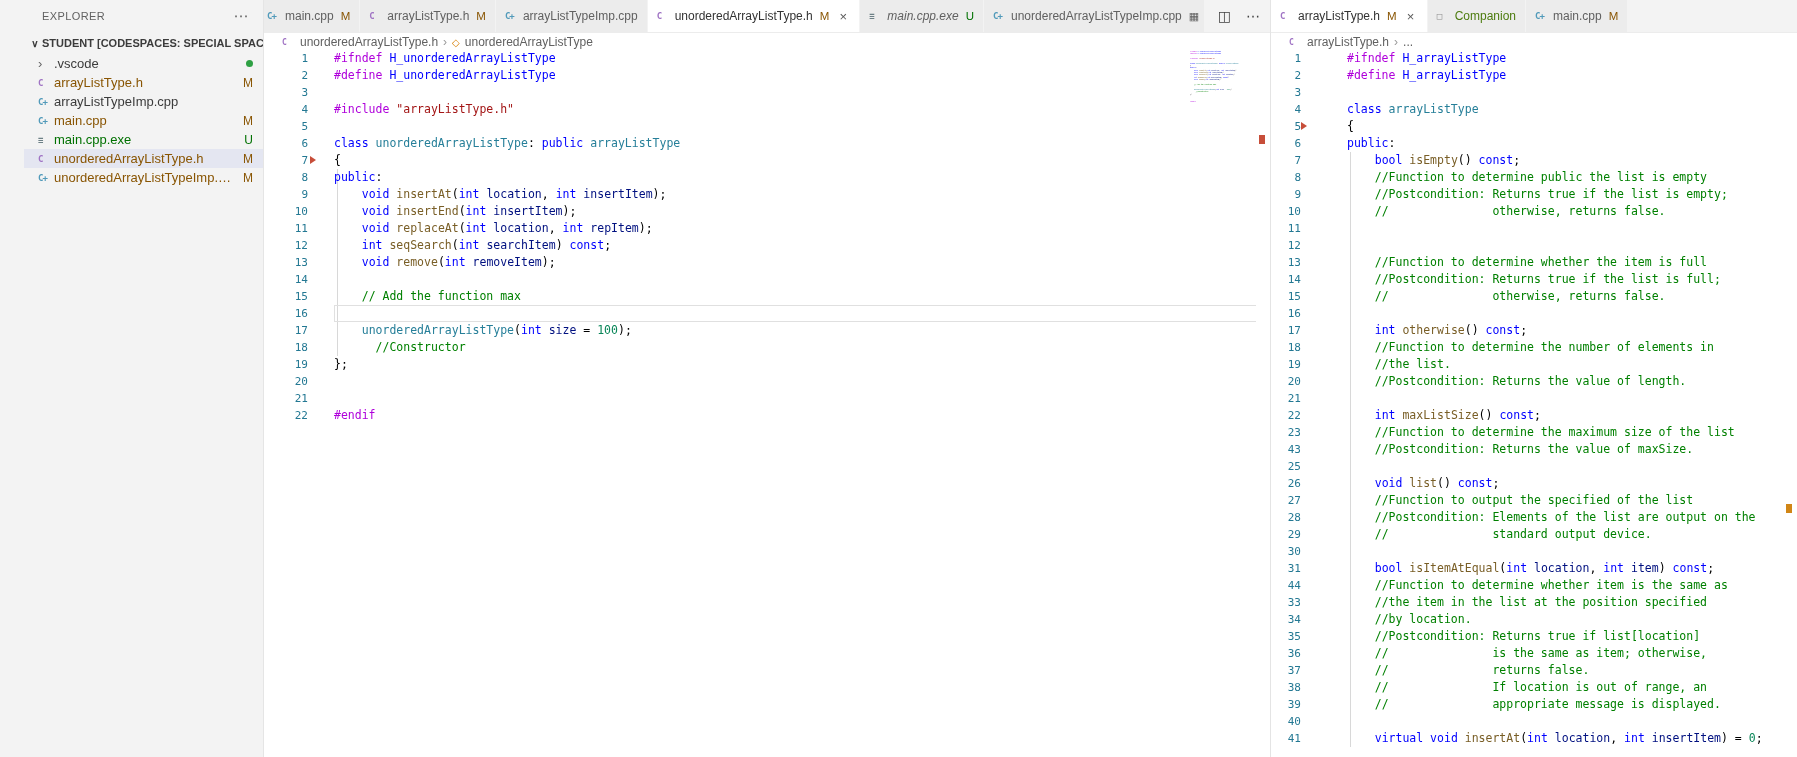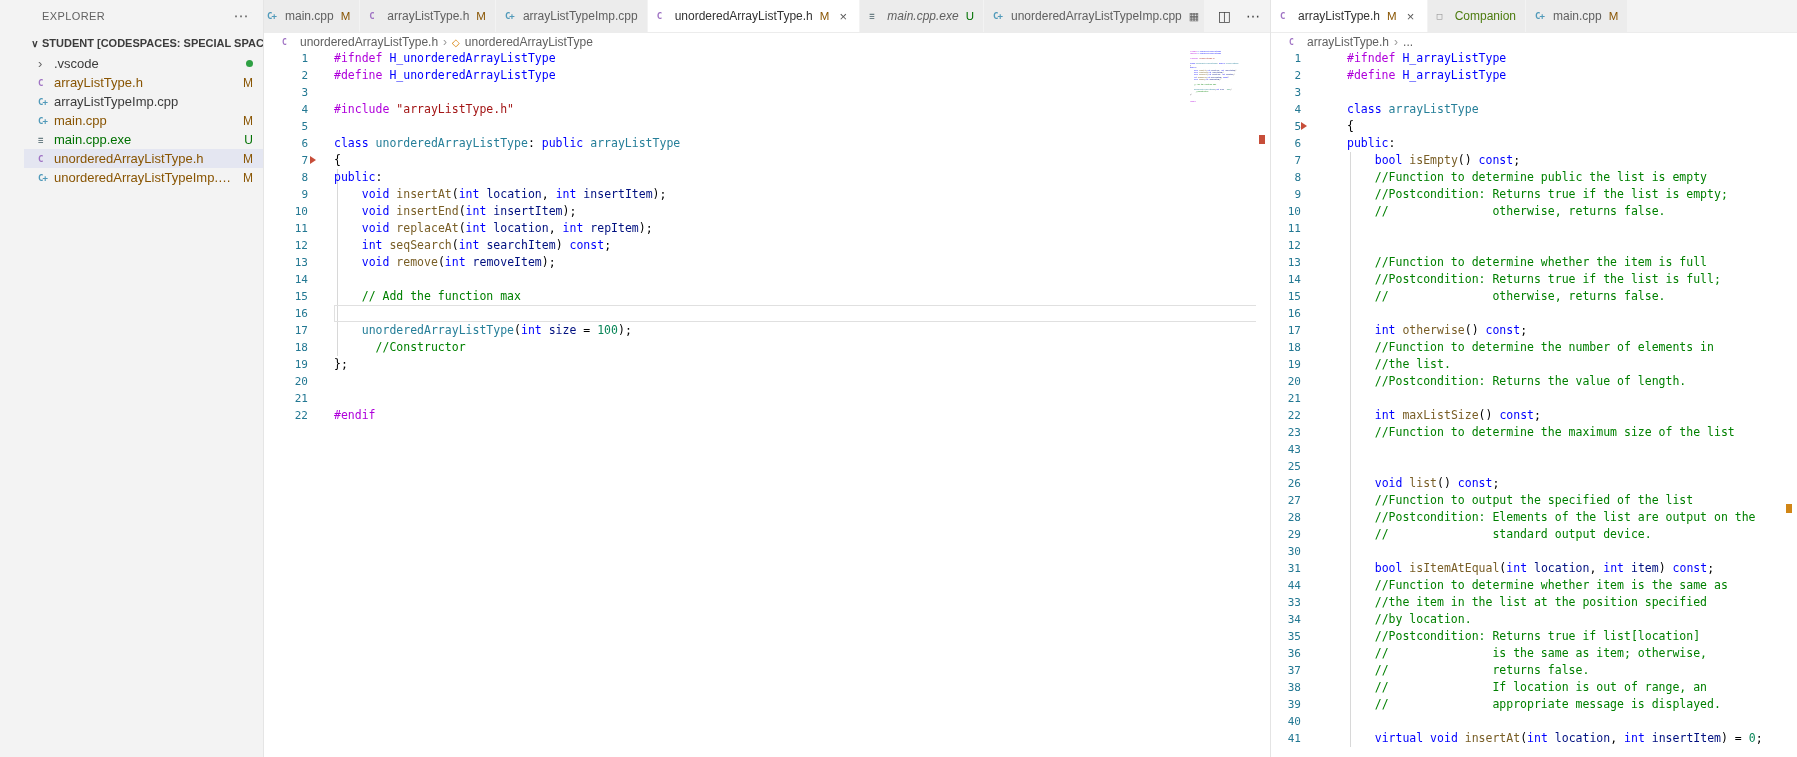--- a/index.html
+++ b/index.html
@@ -286,21 +286,21 @@
         <div class="line"><span class="ln">14</span><span class="lw"><span class="lt"><span class="tx">    </span><span class="tc">//Postcondition: Returns true if the list is full;</span></span></span></div>
         <div class="line"><span class="ln">15</span><span class="lw"><span class="lt"><span class="tx">    </span><span class="tc">//               otherwise, returns false.</span></span></span></div>
         <div class="line"><span class="ln">16</span><span class="lw"><span class="lt"></span></span></div>
         <div class="line"><span class="ln">17</span><span class="lw"><span class="lt"><span class="tx">    </span><span class="tk">int</span><span class="tx"> </span><span class="tf">otherwise</span><span class="tx">() </span><span class="tk">const</span><span class="tx">;</span></span></span></div>
         <div class="line"><span class="ln">18</span><span class="lw"><span class="lt"><span class="tx">    </span><span class="tc">//Function to determine the number of elements in</span></span></span></div>
         <div class="line"><span class="ln">19</span><span class="lw"><span class="lt"><span class="tx">    </span><span class="tc">//the list.</span></span></span></div>
         <div class="line"><span class="ln">20</span><span class="lw"><span class="lt"><span class="tx">    </span><span class="tc">//Postcondition: Returns the value of length.</span></span></span></div>
         <div class="line"><span class="ln">21</span><span class="lw"><span class="lt"></span></span></div>
         <div class="line"><span class="ln">22</span><span class="lw"><span class="lt"><span class="tx">    </span><span class="tk">int</span><span class="tx"> </span><span class="tf">maxListSize</span><span class="tx">() </span><span class="tk">const</span><span class="tx">;</span></span></span></div>
         <div class="line"><span class="ln">23</span><span class="lw"><span class="lt"><span class="tx">    </span><span class="tc">//Function to determine the maximum size of the list</span></span></span></div>
-        <div class="line"><span class="ln">43</span></div>
+        <div class="line"><span class="ln">43</span><span class="lw"><span class="lt"><span class="tx">    </span><span class="tc">//Postcondition: Returns the value of maxSize.</span></span></span></div>
         <div class="line"><span class="ln">25</span><span class="lw"><span class="lt"></span></span></div>
         <div class="line"><span class="ln">26</span><span class="lw"><span class="lt"><span class="tx">    </span><span class="tk">void</span><span class="tx"> </span><span class="tf">list</span><span class="tx">() </span><span class="tk">const</span><span class="tx">;</span></span></span></div>
         <div class="line"><span class="ln">27</span><span class="lw"><span class="lt"><span class="tx">    </span><span class="tc">//Function to output the specified of the list</span></span></span></div>
         <div class="line"><span class="ln">28</span><span class="lw"><span class="lt"><span class="tx">    </span><span class="tc">//Postcondition: Elements of the list are output on the</span></span></span></div>
         <div class="line"><span class="ln">29</span><span class="lw"><span class="lt"><span class="tx">    </span><span class="tc">//               standard output device.</span></span></span></div>
         <div class="line"><span class="ln">30</span><span class="lw"><span class="lt"></span></span></div>
         <div class="line"><span class="ln">31</span><span class="lw"><span class="lt"><span class="tx">    </span><span class="tk">bool</span><span class="tx"> </span><span class="tf">isItemAtEqual</span><span class="tx">(</span><span class="tk">int</span><span class="tx"> </span><span class="tv">location</span><span class="tx">, </span><span class="tk">int</span><span class="tx"> </span><span class="tv">item</span><span class="tx">) </span><span class="tk">const</span><span class="tx">;</span></span></span></div>
         <div class="line"><span class="ln">44</span><span class="lw"><span class="lt"><span class="tx">    </span><span class="tc">//Function to determine whether item is the same as</span></span></span></div>
         <div class="line"><span class="ln">33</span><span class="lw"><span class="lt"><span class="tx">    </span><span class="tc">//the item in the list at the position specified</span></span></span></div>
         <div class="line"><span class="ln">34</span><span class="lw"><span class="lt"><span class="tx">    </span><span class="tc">//by location.</span></span></span></div>

